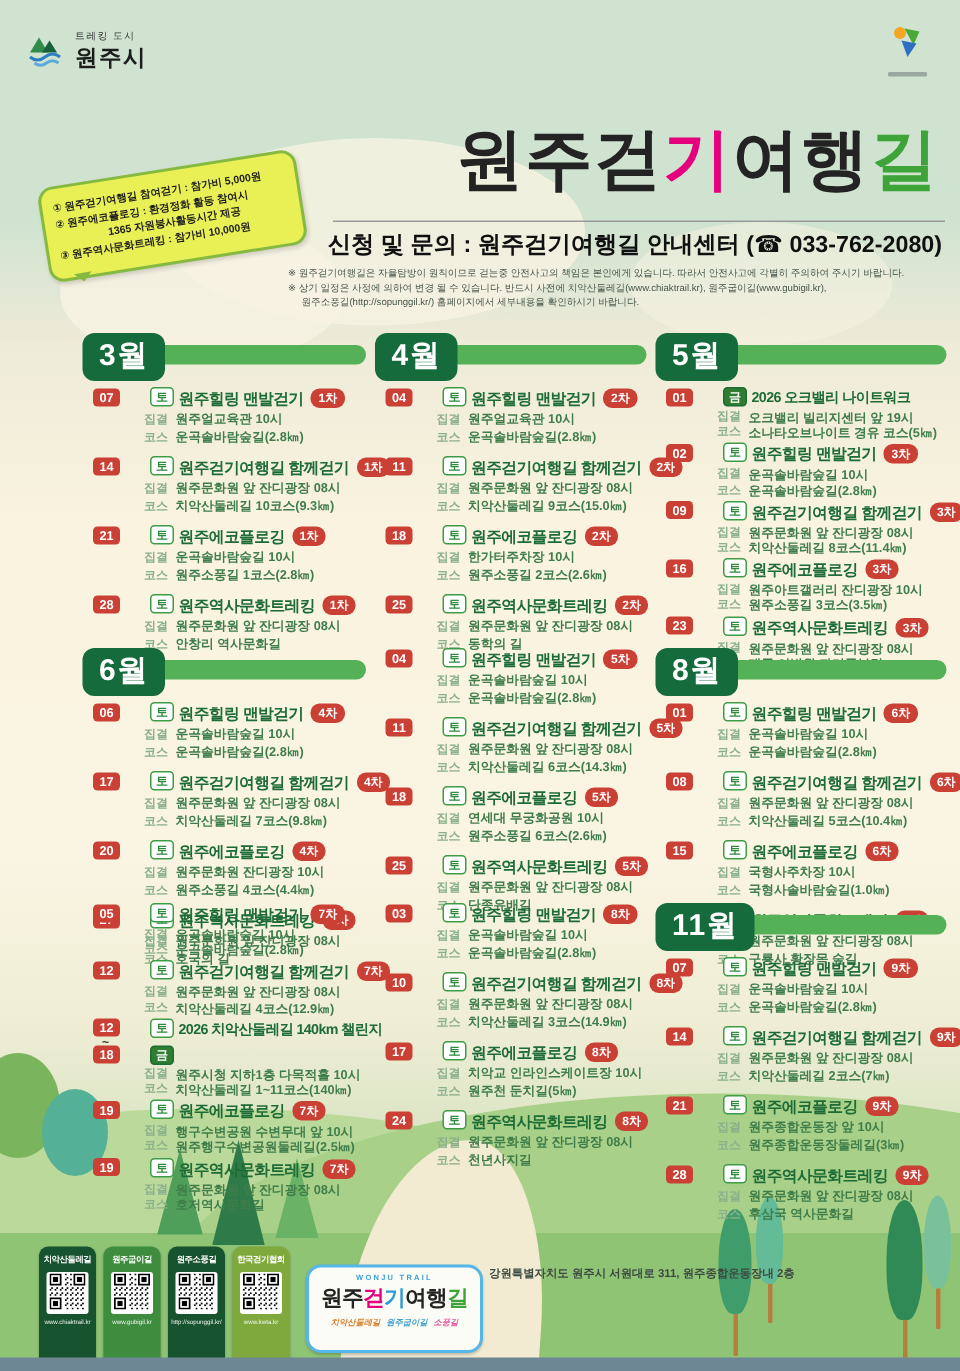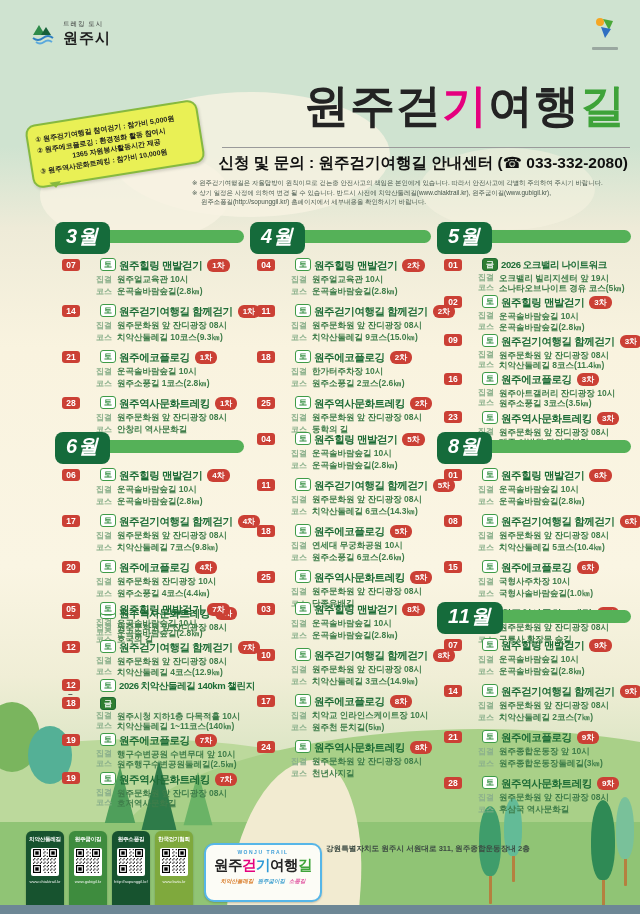--- a/index.html
+++ b/index.html
@@ -4,41 +4,41 @@
 <style>
   html,body{margin:0;padding:0;background:#e8e8e8;font-family:"Liberation Sans","DejaVu Sans",sans-serif;}
   .poster{position:relative;width:640px;height:914px;margin:0 auto;overflow:hidden;
     background:linear-gradient(180deg,#cfe3d0 0%,#cfe3d0 16%,#eeebd8 25%,#f9f3df 38%,#faf5e3 62%,#f0eed6 74%,#e2e8ca 80%,#d8e3c2 84%);}
   
   .cloud{position:absolute;background:#f7f3e2;border-radius:50%;}
   .cl1{left:110px;top:92px;width:280px;height:125px;opacity:.8;}
   .cl2{left:40px;top:148px;width:190px;height:95px;opacity:.8;}
   .cl3{left:420px;top:148px;width:175px;height:82px;opacity:.5;}
   
-  .city-logo{position:absolute;left:29px;top:20px;display:flex;align-items:flex-end;gap:6px;}
+  .city-logo{position:absolute;left:16px;top:20px;display:flex;align-items:flex-end;gap:6px;}
   .city-text .tagline{font-size:6.5px;color:#333;letter-spacing:1px;}
   .city-text .cityname{font-size:15px;font-weight:800;color:#1c1c1c;letter-spacing:1px;}
   
   .emblem{position:absolute;right:22px;top:16px;width:26px;text-align:center;}
   .emblem .cap{width:26px;height:3px;background:#9aa8a0;margin-top:3px;border-radius:1px;}
   
   .main-title{position:absolute;right:14px;top:46px;font-size:45px;font-weight:800;letter-spacing:1px;white-space:nowrap;}
   .subtitle{position:absolute;right:14px;top:100px;margin:0;font-size:34px;font-weight:800;color:#1e7c39;letter-spacing:3px;white-space:nowrap;}
   .divider{position:absolute;right:10px;top:147px;width:408px;height:1px;background:#9a9a9a;}
   .contact{position:absolute;right:12px;top:153px;font-size:15.5px;font-weight:800;color:#101010;white-space:nowrap;}
   .notes{position:absolute;right:12px;top:178px;width:436px;font-size:6.4px;line-height:9.5px;color:#44554a;}
   .notes .indent{padding-left:9px;}
   
   .sticky{position:absolute;left:28px;top:112px;width:156px;background:#e9f055;border:2px solid #86b93f;
     border-radius:10px;padding:9px 7px;transform:rotate(-9deg);font-size:7px;font-weight:700;color:#1d1d1d;line-height:10.5px;box-shadow:1px 2px 3px rgba(0,0,0,.15);}
   .sticky:after{content:"";position:absolute;left:14px;bottom:-10px;border:6px solid transparent;border-top-color:#86b93f;}
   .sticky .indent{padding-left:34px;}
   
   .months-row{position:absolute;left:55px;width:582px;display:grid;grid-template-columns:195px 187px 200px;}
-  .m-head{position:relative;height:30px;margin-bottom:6px;font-style:italic;}
+  .m-head{position:relative;height:30px;margin-bottom:6px;}
   .m-bar{position:absolute;left:16px;right:6px;top:8px;height:13px;background:#55b158;border-radius:7px;}
   .m-tab{position:absolute;left:0;top:0;background:#156b3b;color:#fff;font-size:20px;font-weight:800;padding:1px 11px 4px;border-radius:8px;letter-spacing:1px;}
   .ev-list{margin-left:7px;}
   .ev{margin-bottom:7px;}
   .ev-list.tight .ev{margin-bottom:2px;}
   .ev-list.tight .ev-line{line-height:10.2px;}
   .ev-head{display:flex;align-items:flex-start;gap:3px;margin-bottom:1px;}
   .dates{display:inline-flex;flex-direction:column;align-items:flex-start;}
   .dpair{display:inline-flex;gap:20px;align-items:center;}
   .d-badge{background:#cb4035;color:#fff;font-size:8.5px;font-weight:800;padding:1px 3px;border-radius:3px;min-width:12px;text-align:center;}
@@ -138,21 +138,21 @@
     <svg width="24" height="24" viewBox="0 0 24 24">
       <circle cx="7" cy="6" r="4" fill="#f5a623"></circle>
       <path d="M10 3 L20 5 L16 14 Z" fill="#4aa838"></path>
       <path d="M8 11 L18 13 L12 22 Z" fill="#2f6fc2"></path>
     </svg>
     <div class="cap"></div>
   </div>
 
   <h1 class="main-title" id="main-title"><span style="color: rgb(35, 35, 35);">원주</span><span style="color: rgb(35, 35, 35);">걷</span><span style="color: rgb(229, 0, 126);">기</span><span style="color: rgb(35, 35, 35);">여행</span><span style="color: rgb(62, 163, 57);">길</span></h1>
   <div class="divider"></div>
-  <div class="contact">신청 및 문의 : 원주걷기여행길 안내센터 (☎ 033-332-2080)</div>
+  <div class="contact">신청 및 문의 : 원주걷기여행길 안내센터 (☎ 033-762-2080)</div>
   <div class="notes" id="notes">
       <div>※ 원주걷기여행길은 자율탐방이 원칙이므로 걷는중 안전사고의 책임은 본인에게 있습니다. 따라서 안전사고에 각별히 주의하여 주시기 바랍니다.</div>
       <div>※ 상기 일정은 사정에 의하여 변경 될 수 있습니다. 반드시 사전에 치악산둘레길(www.chiaktrail.kr), 원주굽이길(www.gubigil.kr),</div>
       <div class="indent">원주소풍길(http://sopunggil.kr/) 홈페이지에서 세부내용을 확인하시기 바랍니다.</div>
     </div>
   <div class="sticky" id="sticky">
       <div>① 원주걷기여행길 참여걷기 : 참가비 5,000원</div>
       <div>② 원주에코플로깅 : 환경정화 활동 참여시</div>
       <div class="indent">1365 자원봉사활동시간 제공</div>
       <div>③ 원주역사문화트레킹 : 참가비 10,000원</div>

